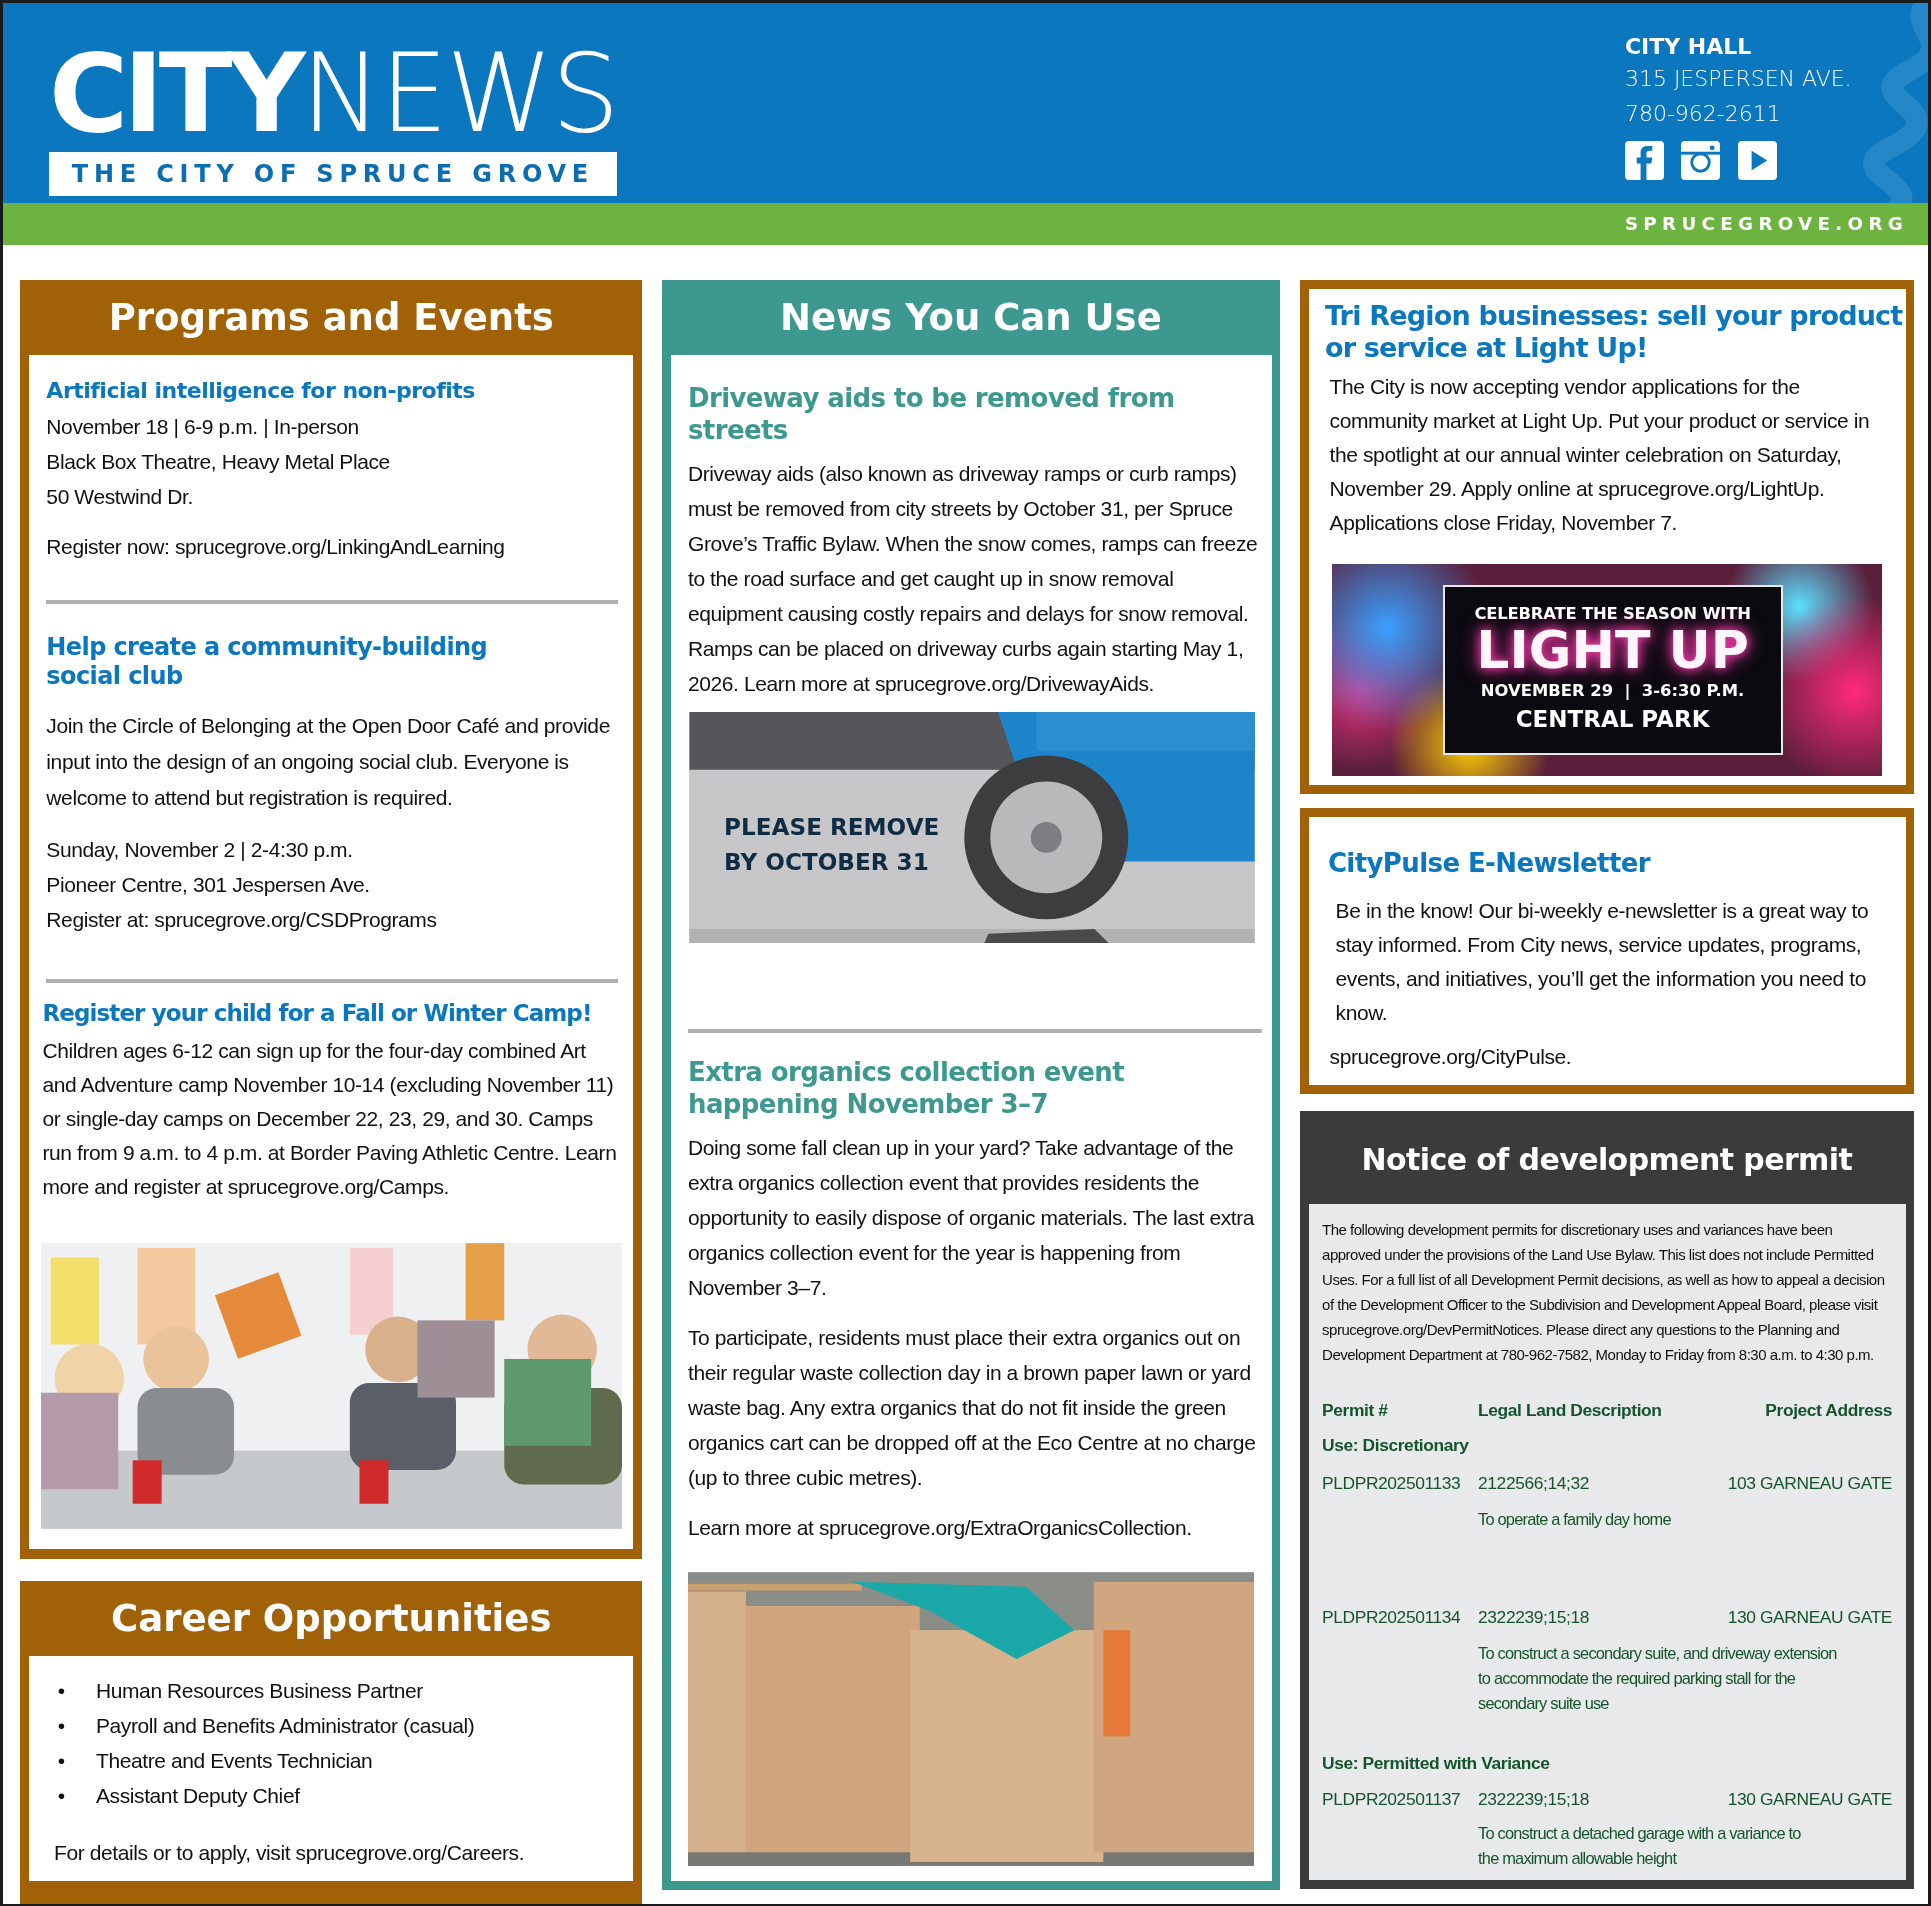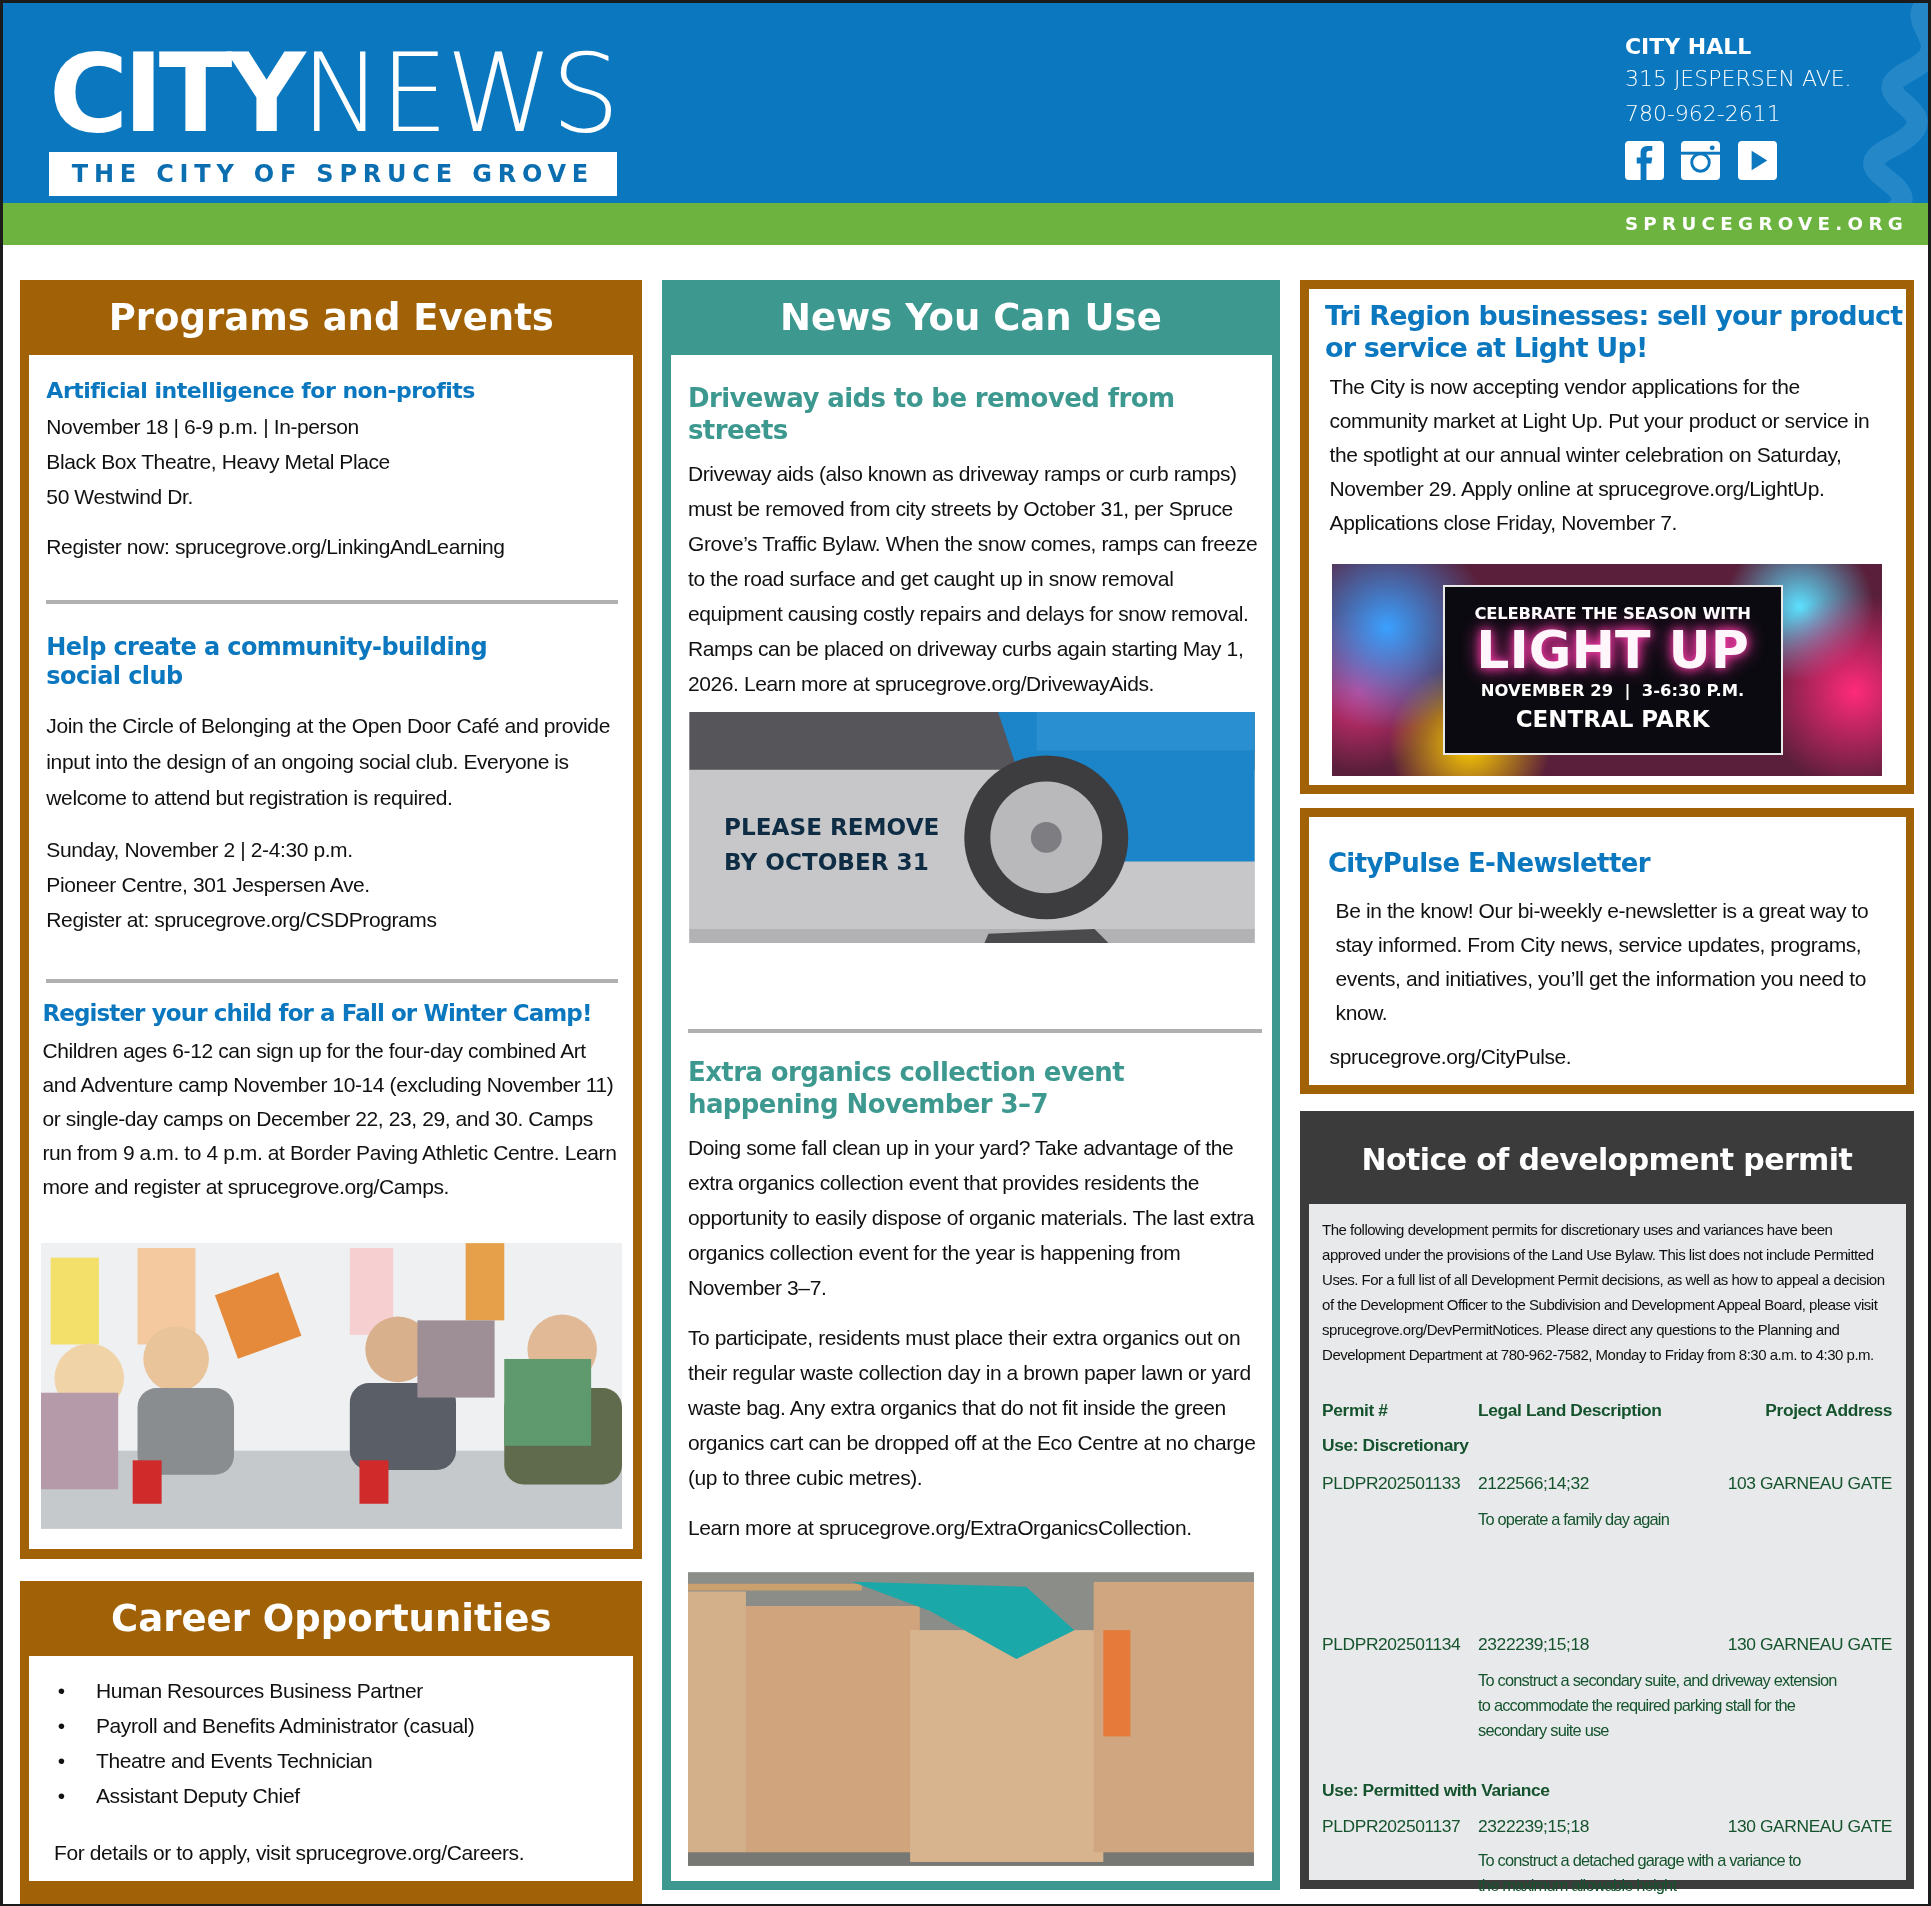--- a/index.html
+++ b/index.html
@@ -277,24 +277,24 @@
           <div class="pc3">Project Address</div>
         </div>
         <div style="font-weight:700; line-height:37px;">Use: Discretionary</div>
 
         <div class="prow" style="line-height:35px; margin-top:1.9px;">
           <div class="pc1">PLDPR202501133</div>
           <div class="pc2">2122566;14;32</div>
           <div class="pc3">103 GARNEAU GATE</div>
         </div>
         <div class="pdesc" style="margin-top:5.8px;">
-          <div>To operate a family day again</div>
-        </div>
-
-        <div class="prow" style="line-height:35px; margin-top:95px;">
+          <div>To operate a family day home</div>
+        </div>
+
+        <div class="prow" style="line-height:35px; margin-top:68px;">
           <div class="pc1">PLDPR202501134</div>
           <div class="pc2">2322239;15;18</div>
           <div class="pc3">130 GARNEAU GATE</div>
         </div>
         <div class="pdesc" style="margin-top:5.8px;">
           <div>To construct a secondary suite, and driveway extension</div>
           <div>to accommodate the required parking stall for the</div>
           <div>secondary suite use</div>
         </div>
 

